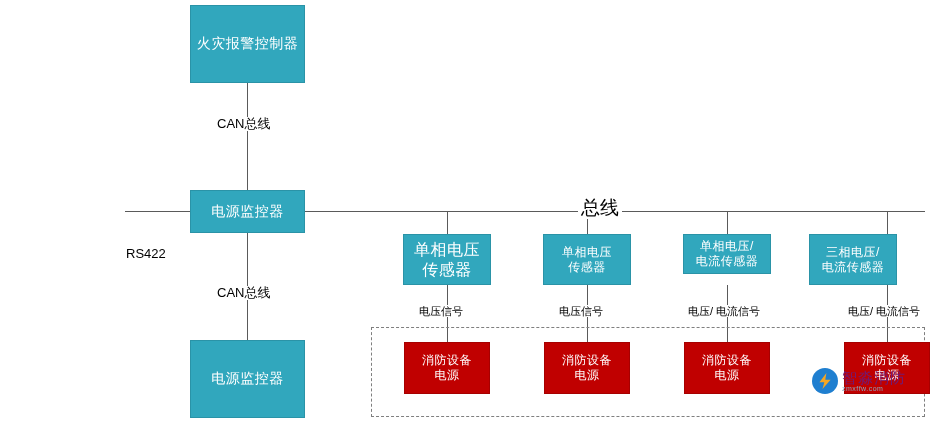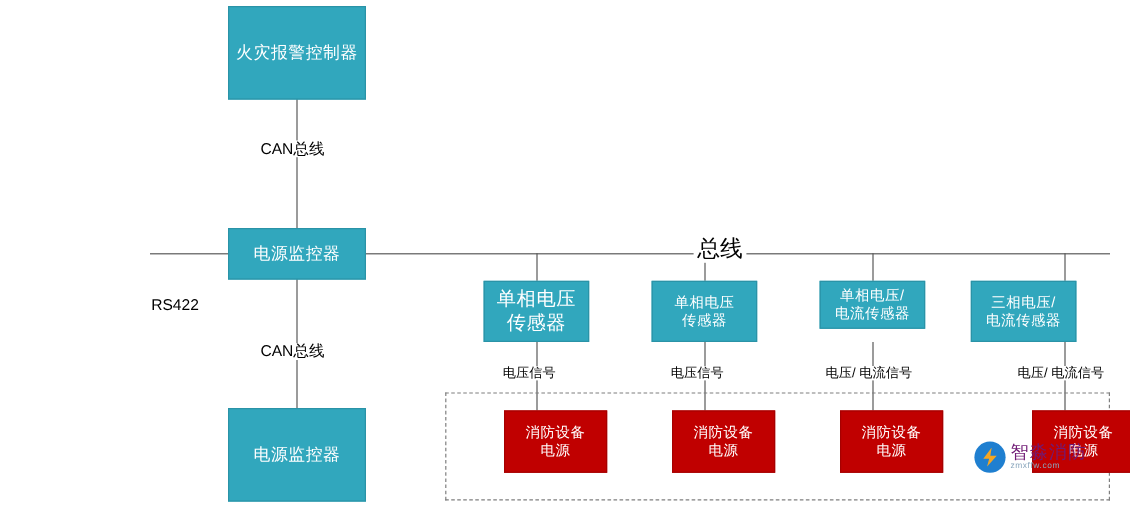--- a/index.html
+++ b/index.html
@@ -28,21 +28,20 @@
     line-height: 1.25;
     letter-spacing: 0.5px;
   }
   .node-teal {
     background: #31a7bd;
     border: 1px solid #2a93a7;
   }
   .node-red {
     background: #c00000;
     border: 1px solid #a60000;
-    margin-left: 16px;
   }
   .node-inner {
     padding: 0 4px;
     white-space: pre-line;
   }
   .line {
     position: absolute;
     background: #5a5a5a;
   }
   .line-h { height: 1px; }

